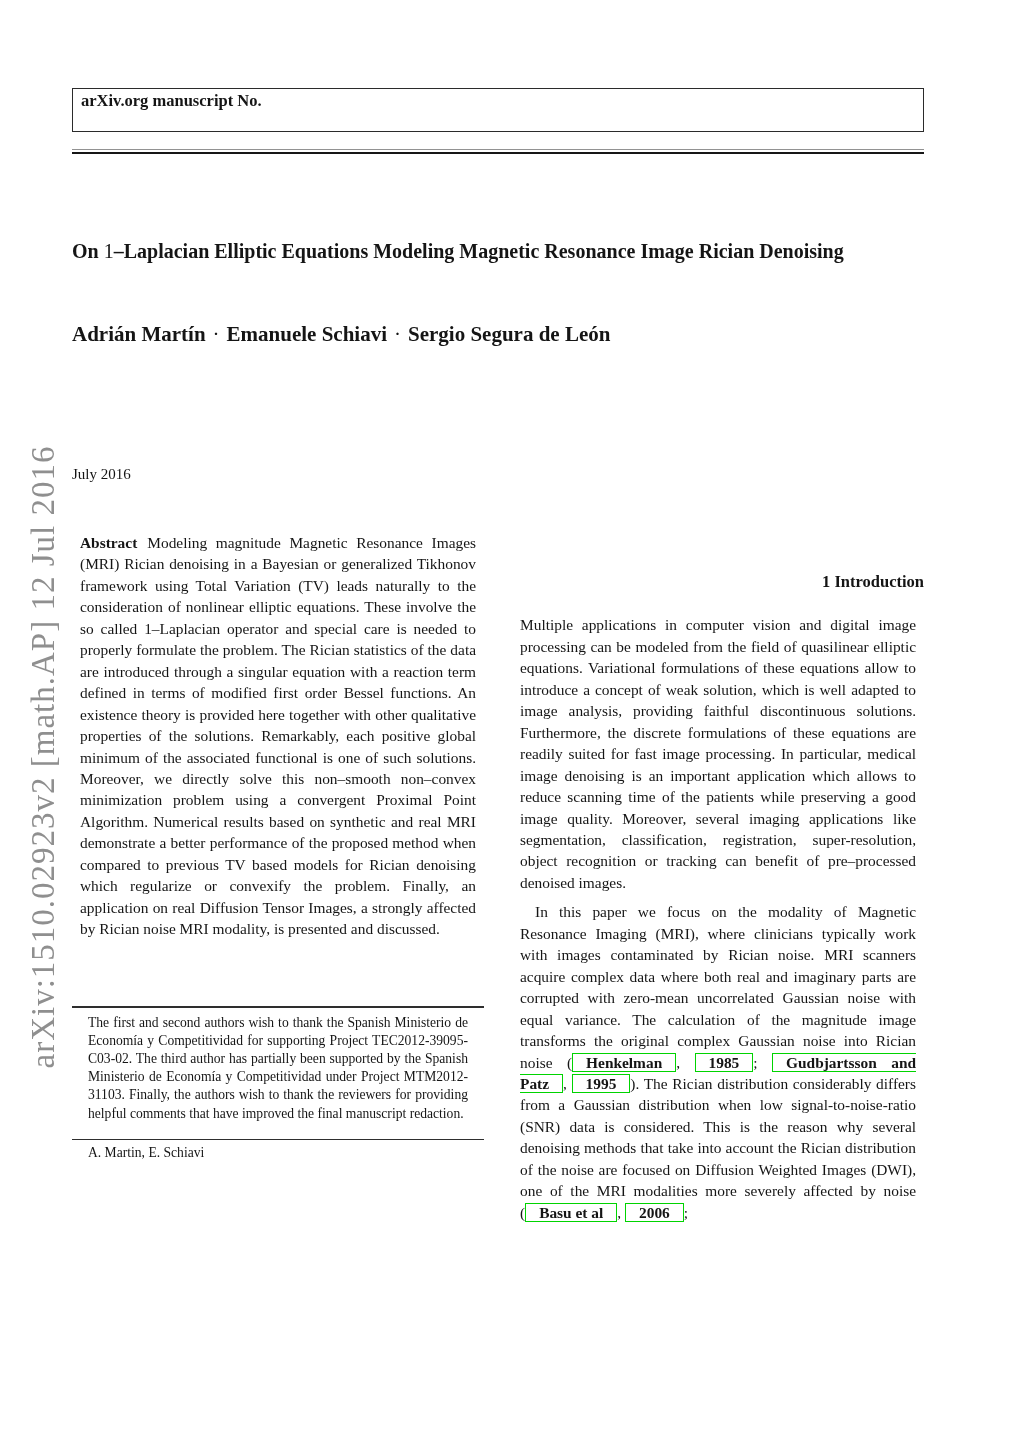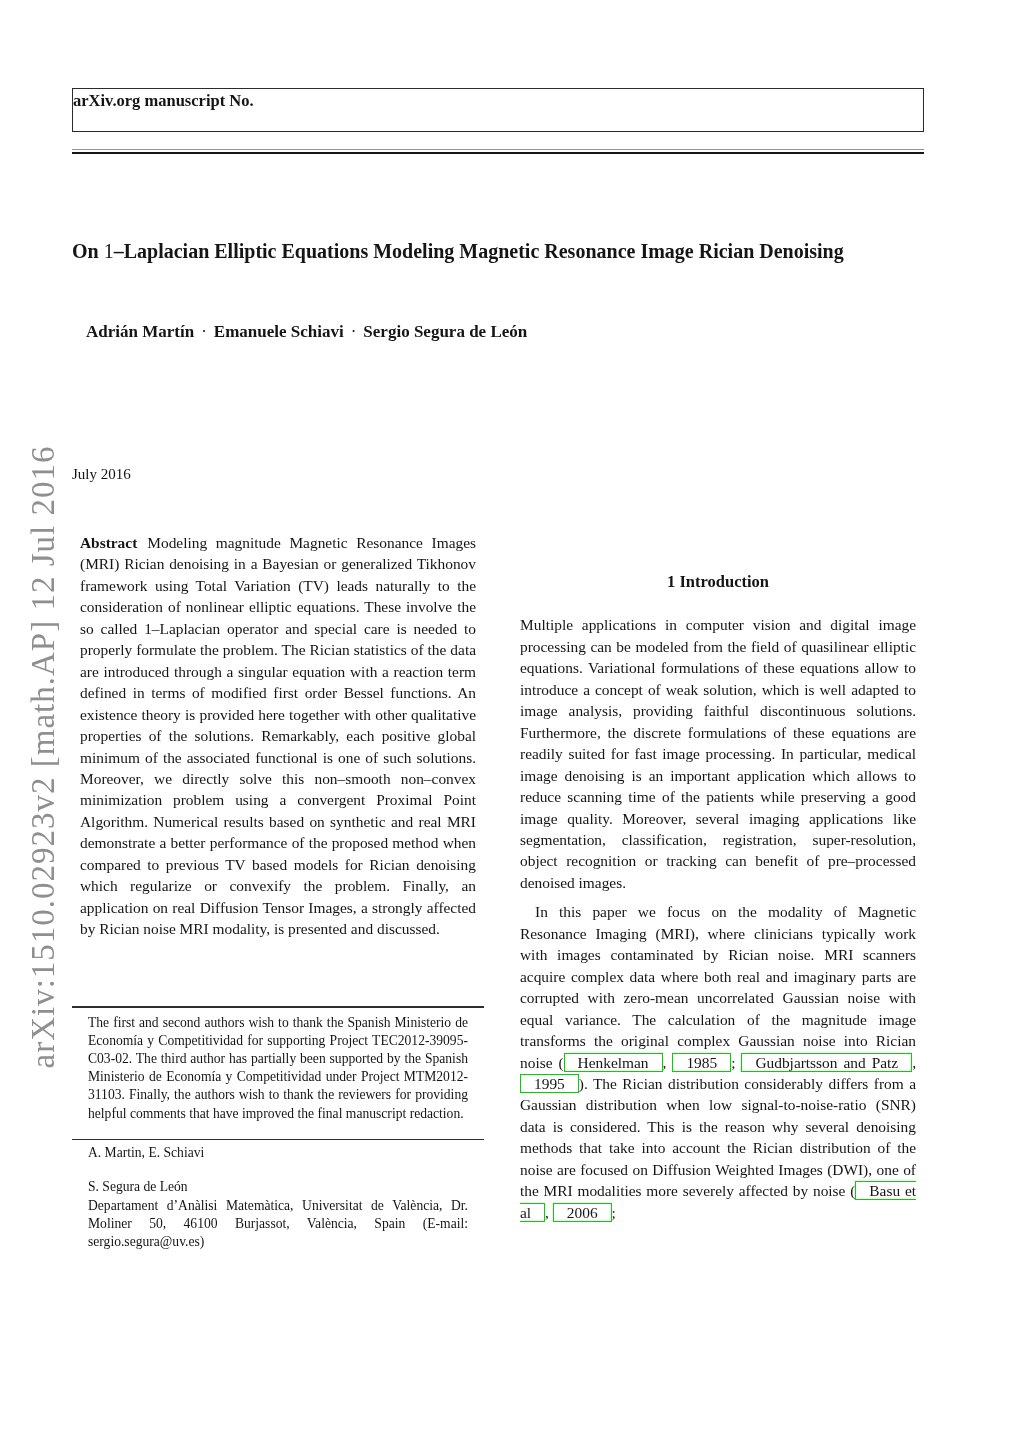--- a/index.html
+++ b/index.html
@@ -12,47 +12,48 @@
   .watermark{
     position:absolute;left:-279px;top:736px;width:650px;height:42px;
     transform:rotate(-90deg);text-align:center;
     font-size:33px;letter-spacing:1px;color:var(--sidebar-gray,#8f8f8f);
     white-space:nowrap;
   }
   
   .manuscript-box{
     position:absolute;left:72px;top:88px;width:852px;height:44px;
     box-sizing:border-box;border:1.5px solid #2b2b2b;
-    padding:2px 0;font-size:16.5px;line-height:20px;
+    padding:2px 8px;font-size:16.5px;line-height:20px;
   }
   .manuscript-box .l1{font-weight:bold;}
   .rule-a{position:absolute;left:72px;top:149px;width:852px;height:1px;background:#929292;}
   .rule-b{position:absolute;left:72px;top:151.5px;width:852px;height:2.5px;background:#161616;}
   .title{
     position:absolute;left:72px;top:222px;width:860px;
     font-size:20px;font-weight:bold;line-height:33px;
   }
   .title .math-one{font-weight:normal;}
   .authors{
     position:absolute;left:72px;top:322px;width:852px;
-    font-size:17px;font-weight:bold;margin-left:14px;
+    font-size:21px;font-weight:bold;
   }
   .authors .sep{font-weight:normal;padding:0 7px;}
   .date{position:absolute;left:72px;top:466px;font-size:15px;}
   
   .col{position:absolute;top:524px;width:412px;font-size:15.4px;line-height:21.45px;text-align:justify;}
   .col-left{left:72px;}
   .col-right{left:512px;}
   .col p{margin:8px;}
   .lead-label{font-weight:bold;margin-right:10px;}
-  .intro-head{margin:47px 0 22px 0;font-size:16.5px;font-weight:bold;text-align:center;}
+  .intro-head{margin:47px 0 22px 0;font-size:16.5px;font-weight:bold;text-align:right;}
   .indent{text-indent:15px;}
   .cite{
     border:1.5px solid var(--cite-color,#00d400);
     padding:0 13px;
+    font-weight:bold;
   }
   
   .footnote-area{
     position:absolute;left:72px;top:1006px;width:412px;
     font-size:13.6px;line-height:18.2px;text-align:justify;
   }
   .fn-rule{height:1.5px;background:#2e2e2e;width:412px;}
   .footnote-area p{margin:16px;}
   .footnote-text{margin-top:6px !important;}
   .addr-rule{margin-top:6px;}
@@ -78,20 +79,19 @@
 
 <div class="col col-left">
   <p><span class="lead-label">Abstract</span><span>Modeling magnitude Magnetic Resonance Images (MRI) Rician denoising in a Bayesian or generalized Tikhonov framework using Total Variation (TV) leads naturally to the consideration of nonlinear elliptic equations. These involve the so called 1–Laplacian operator and special care is needed to properly formulate the problem. The Rician statistics of the data are introduced through a singular equation with a reaction term defined in terms of modified first order Bessel functions. An existence theory is provided here together with other qualitative properties of the solutions. Remarkably, each positive global minimum of the associated functional is one of such solutions. Moreover, we directly solve this non–smooth non–convex minimization problem using a convergent Proximal Point Algorithm. Numerical results based on synthetic and real MRI demonstrate a better performance of the proposed method when compared to previous TV based models for Rician denoising which regularize or convexify the problem. Finally, an application on real Diffusion Tensor Images, a strongly affected by Rician noise MRI modality, is presented and discussed.</span></p>
 </div>
 
 <div class="footnote-area">
   <div class="fn-rule"></div>
   <p class="footnote-text">The first and second authors wish to thank the Spanish Ministerio de Economía y Competitividad for supporting Project TEC2012-39095-C03-02. The third author has partially been supported by the Spanish Ministerio de Economía y Competitividad under Project MTM2012-31103. Finally, the authors wish to thank the reviewers for providing helpful comments that have improved the final manuscript redaction.</p>
   <div class="fn-rule addr-rule"></div>
   <p class="addr"><span>A. Martin, E. Schiavi</span><br></p>
-  <p class="addr"><span>S. Segura de León</span><br><span>Departament d’Anàlisi Matemàtica, Universitat de València, Dr. Moliner 50, 46100 Burjassot, València, Spain (E-mail: sergio.segura@uv.es)</span></p>
 </div>
 
 <div class="col col-right">
   <h2 class="intro-head">1 Introduction</h2>
   <p>Multiple applications in computer vision and digital image processing can be modeled from the field of quasilinear elliptic equations. Variational formulations of these equations allow to introduce a concept of weak solution, which is well adapted to image analysis, providing faithful discontinuous solutions. Furthermore, the discrete formulations of these equations are readily suited for fast image processing. In particular, medical image denoising is an important application which allows to reduce scanning time of the patients while preserving a good image quality. Moreover, several imaging applications like segmentation, classification, registration, super-resolution, object recognition or tracking can benefit of pre–processed denoised images.</p>
   <p class="indent"><span>In this paper we focus on the modality of Magnetic Resonance Imaging (MRI), where clinicians typically work with images contaminated by Rician noise. MRI scanners acquire complex data where both real and imaginary parts are corrupted with zero-mean uncorrelated Gaussian noise with equal variance. The calculation of the magnitude image transforms the original complex Gaussian noise into Rician noise (</span><span class="cite">Henkelman</span><span>, </span><span class="cite">1985</span><span>; </span><span class="cite">Gudbjartsson and Patz</span><span>, </span><span class="cite">1995</span><span>). The Rician distribution considerably differs from a Gaussian distribution when low signal-to-noise-ratio (SNR) data is considered. This is the reason why several denoising methods that take into account the Rician distribution of the noise are focused on Diffusion Weighted Images (DWI), one of the MRI modalities more severely affected by noise (</span><span class="cite">Basu et al</span><span>, </span><span class="cite">2006</span><span>;</span></p>
 </div>
 
 </body></html>

